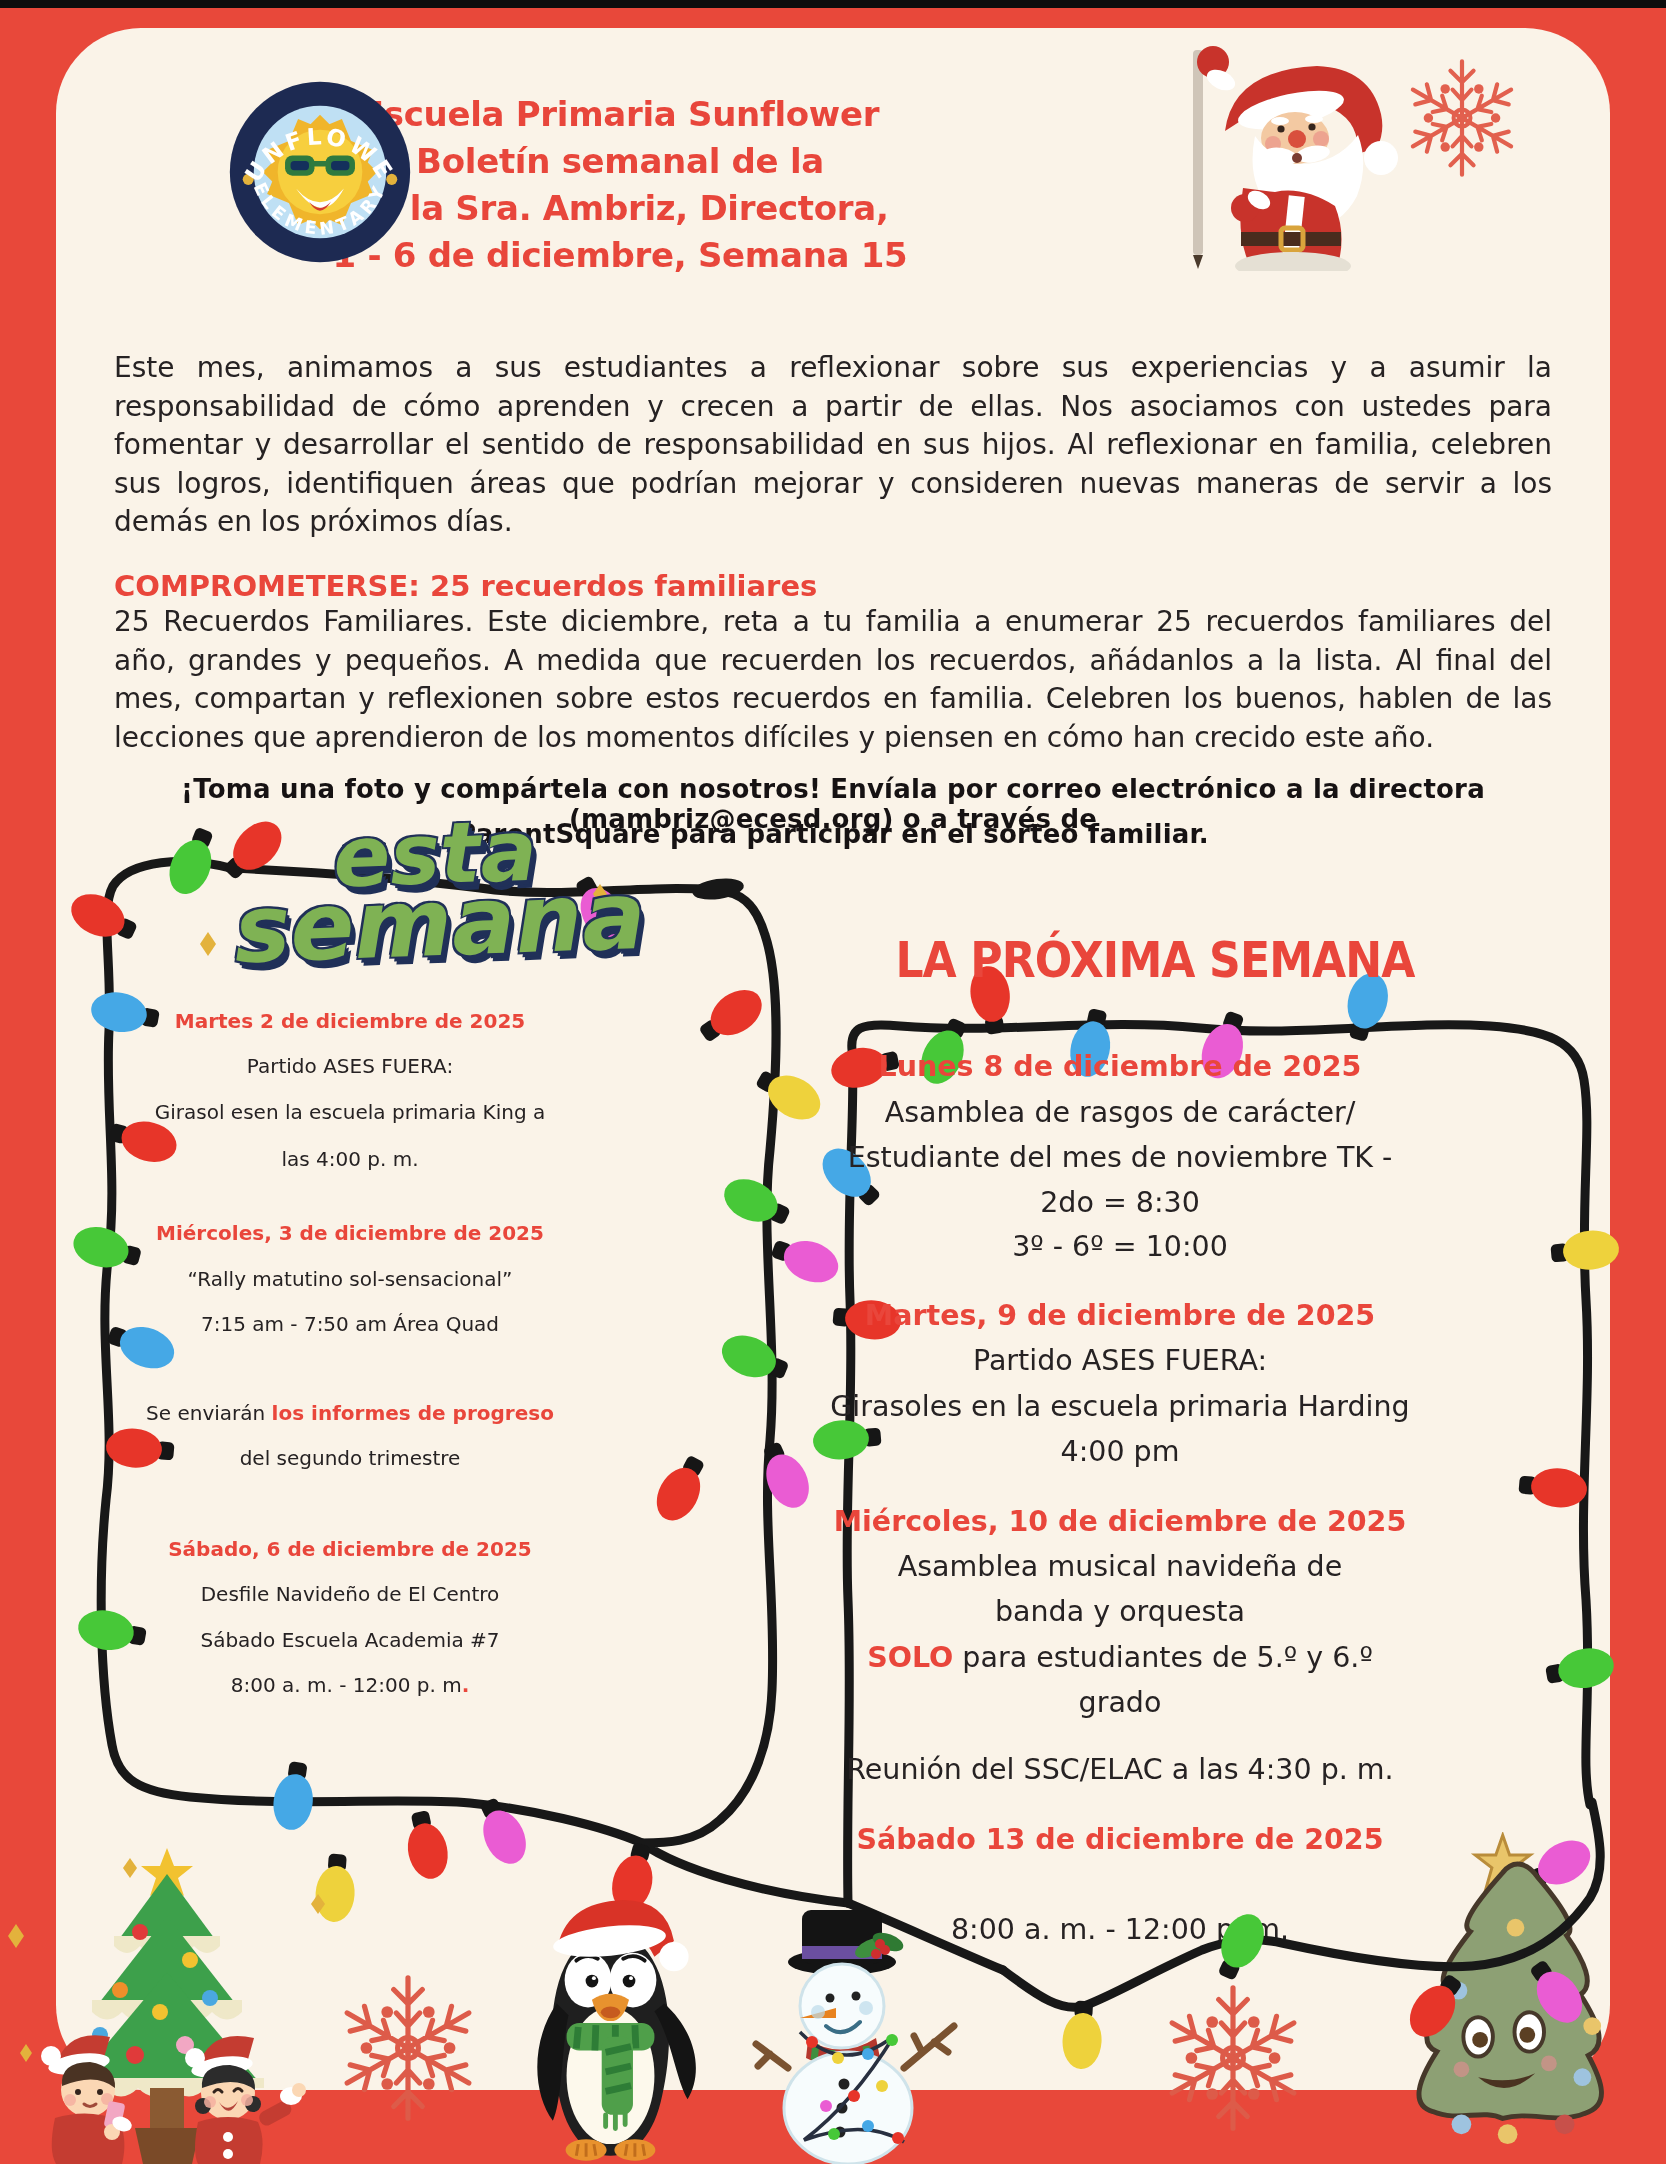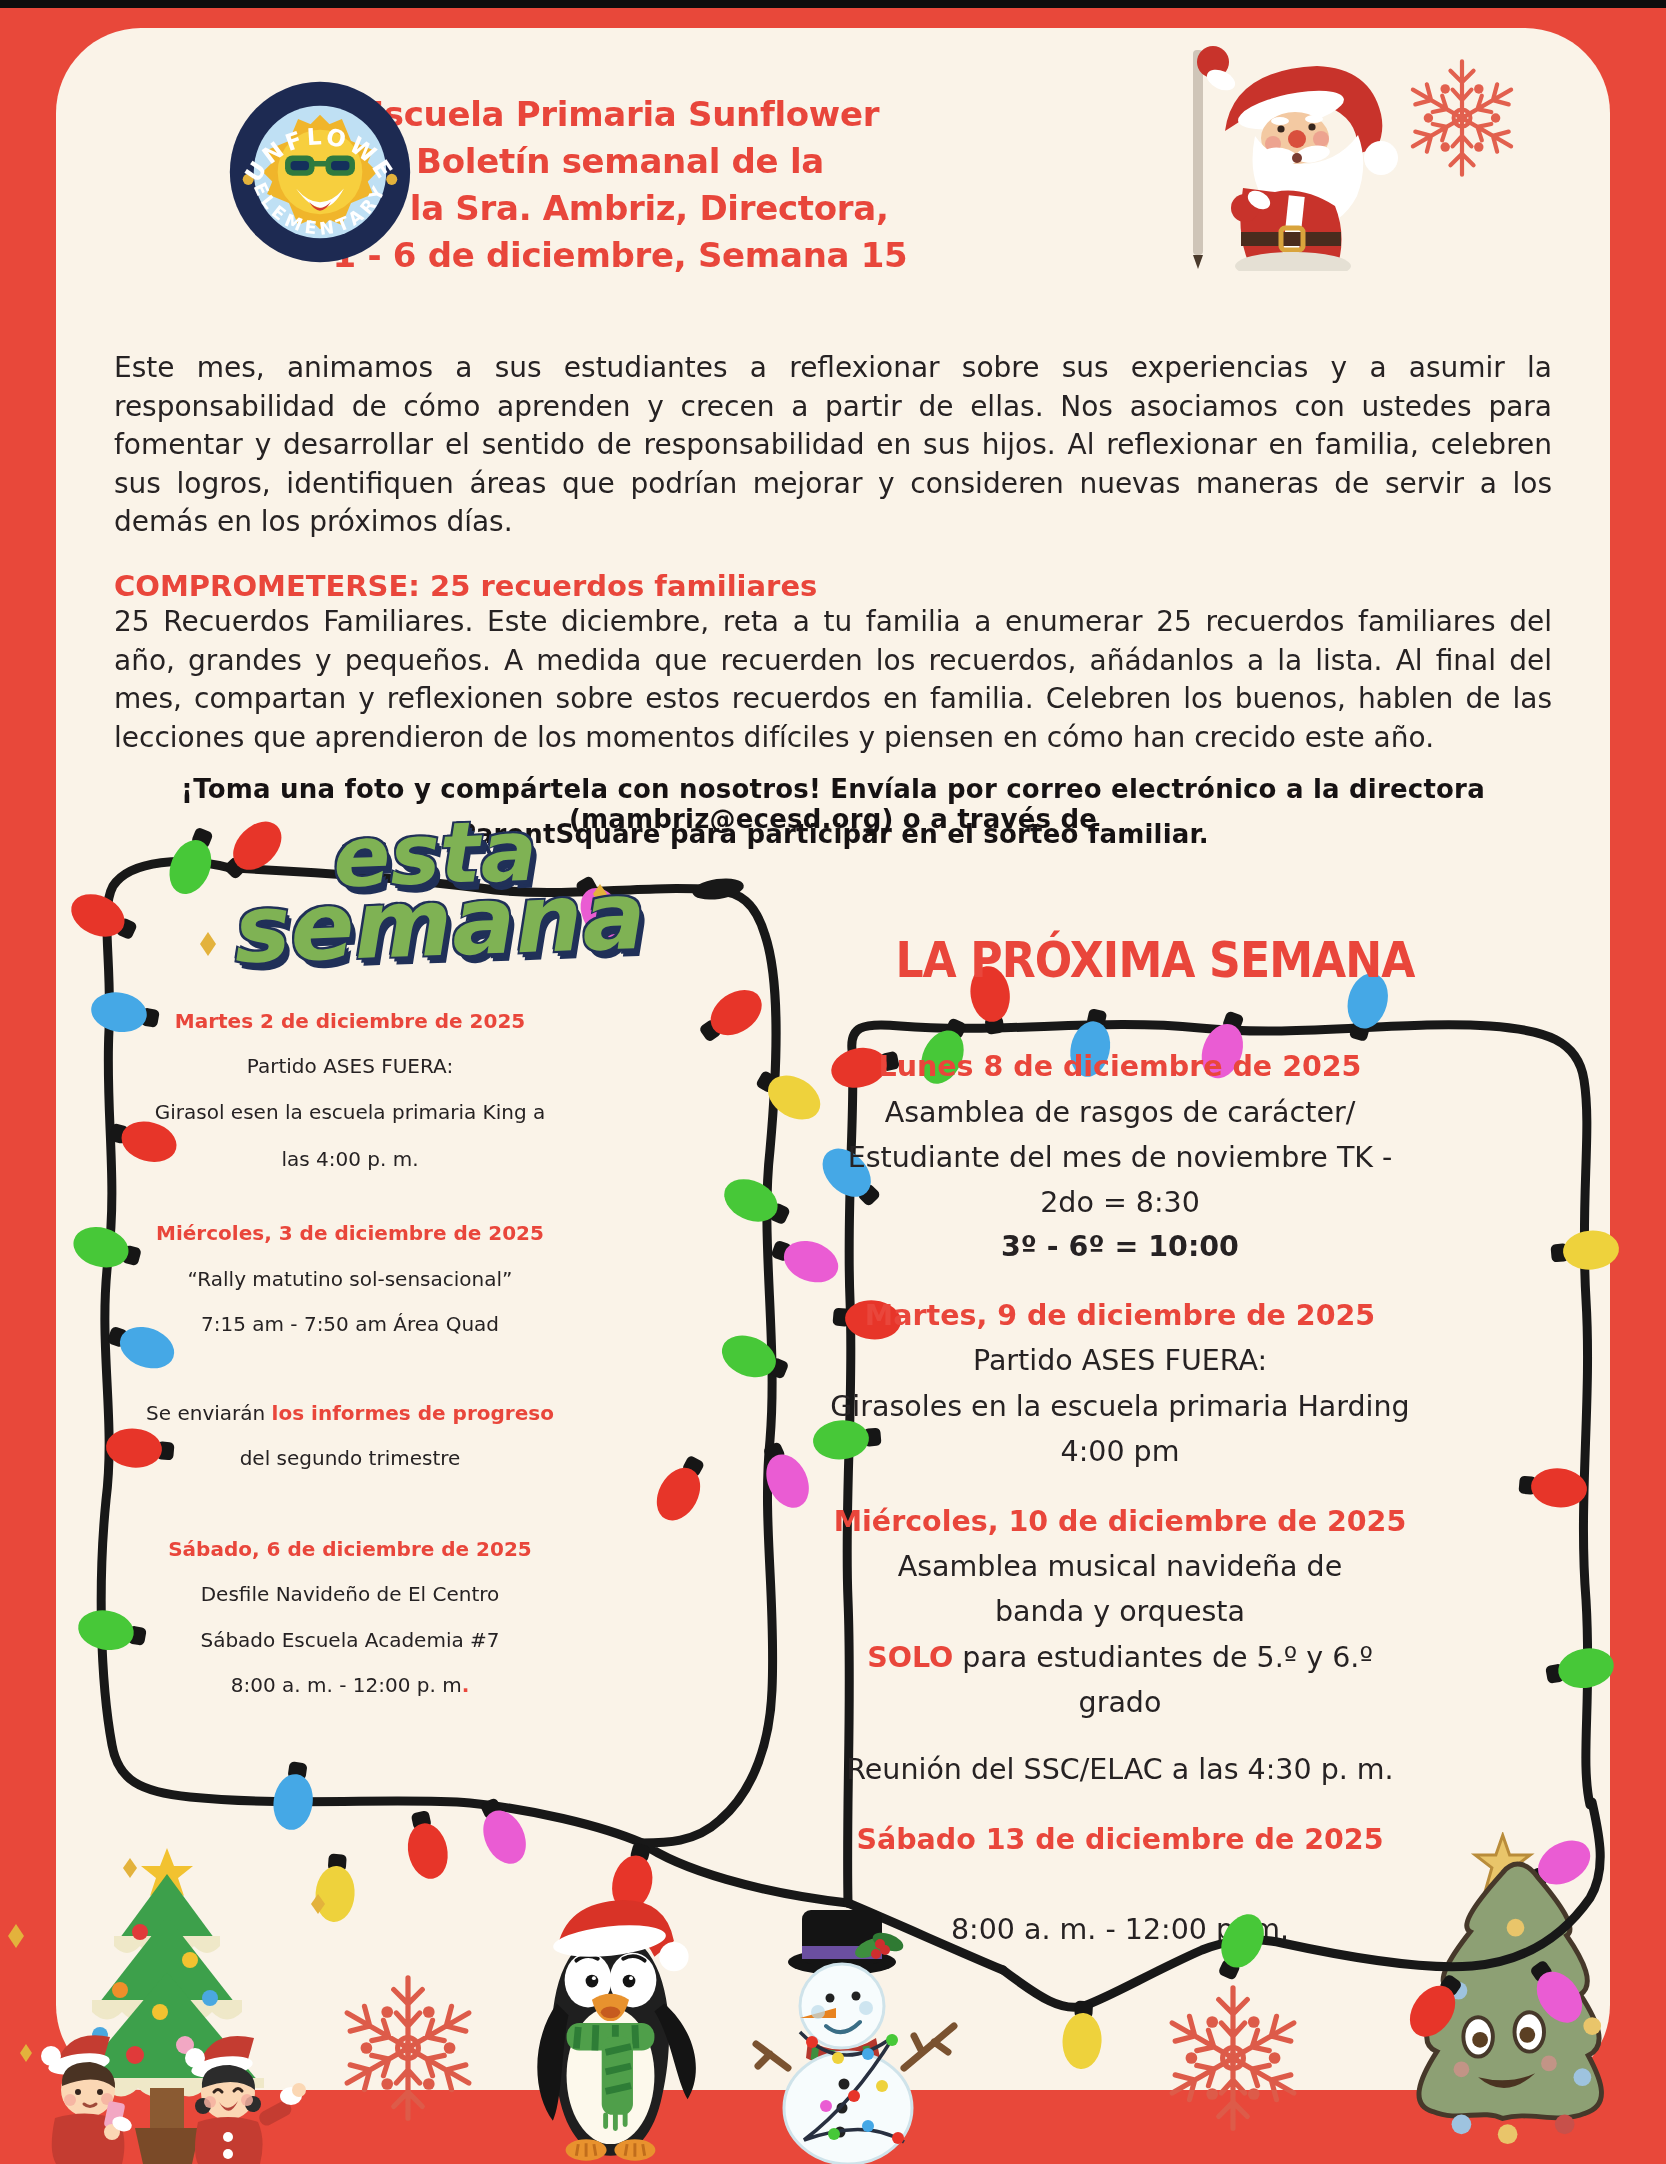--- a/index.html
+++ b/index.html
@@ -249,21 +249,21 @@
   <div class="abs lline" style="top:1582px;">Desfile Navideño de El Centro</div>
   <div class="abs lline" style="top:1628px;">Sábado Escuela Academia #7</div>
   <div class="abs lline" style="top:1673px;"><span>8:00 a. m. - 12:00 p. m</span><span class="redtxt">.</span></div>
 
   <div class="abs" id="next-week-title">LA PRÓXIMA SEMANA</div>
 
   <div class="abs rline date" style="top:1050px;">Lunes 8 de diciembre de 2025</div>
   <div class="abs rline" style="top:1096px;">Asamblea de rasgos de carácter/</div>
   <div class="abs rline" style="top:1141px;">Estudiante del mes de noviembre TK -</div>
   <div class="abs rline" style="top:1186px;">2do = 8:30</div>
-  <div class="abs rline" style="top:1230px;font-weight:bold;">3º - 6º = 10:00</div>
+  <div class="abs rline" style="top:1230px;">3º - 6º = 10:00</div>
 
   <div class="abs rline date" style="top:1299px;">Martes, 9 de diciembre de 2025</div>
   <div class="abs rline" style="top:1344px;">Partido ASES FUERA:</div>
   <div class="abs rline" style="top:1390px;">Girasoles en la escuela primaria Harding</div>
   <div class="abs rline" style="top:1435px;">4:00 pm</div>
 
   <div class="abs rline date" style="top:1505px;">Miércoles, 10 de diciembre de 2025</div>
   <div class="abs rline" style="top:1550px;">Asamblea musical navideña de</div>
   <div class="abs rline" style="top:1595px;">banda y orquesta</div>
   <div class="abs rline" style="top:1641px;"><span class="redtxt">SOLO</span><span> para estudiantes de 5.º y 6.º</span></div>

